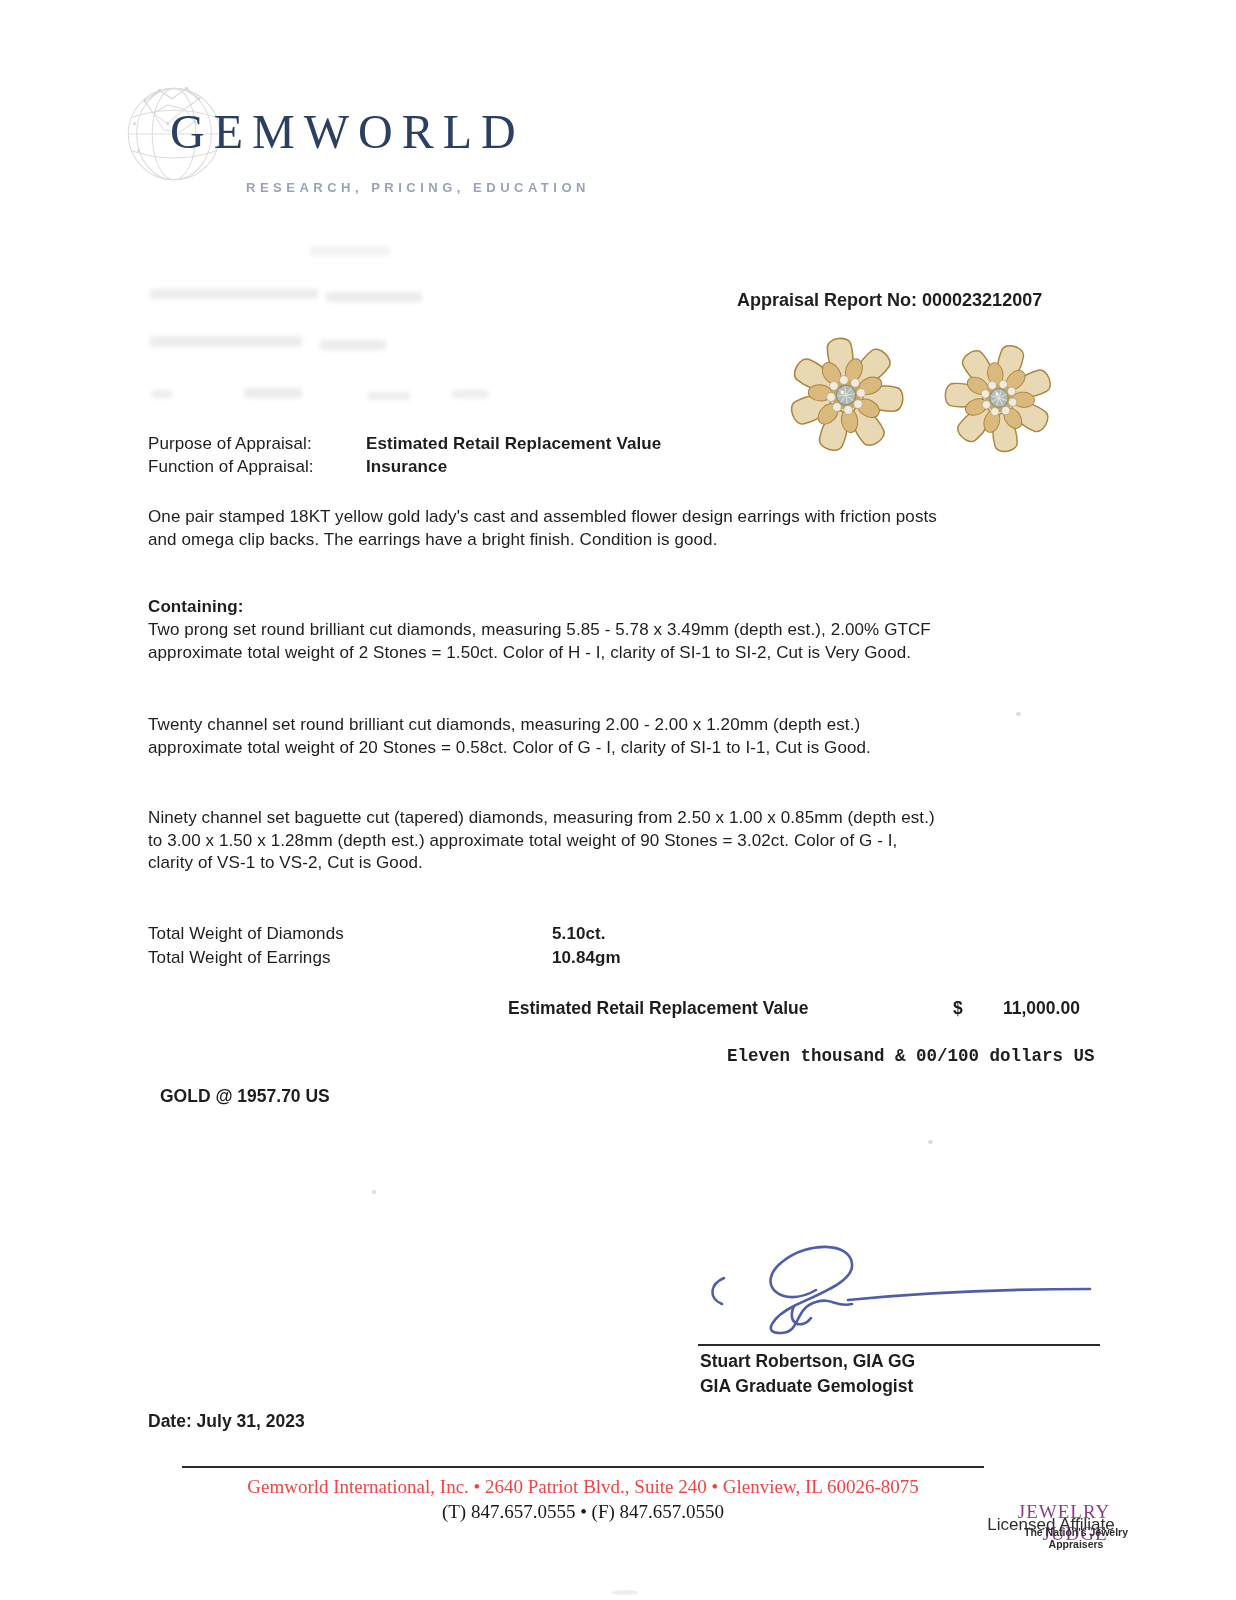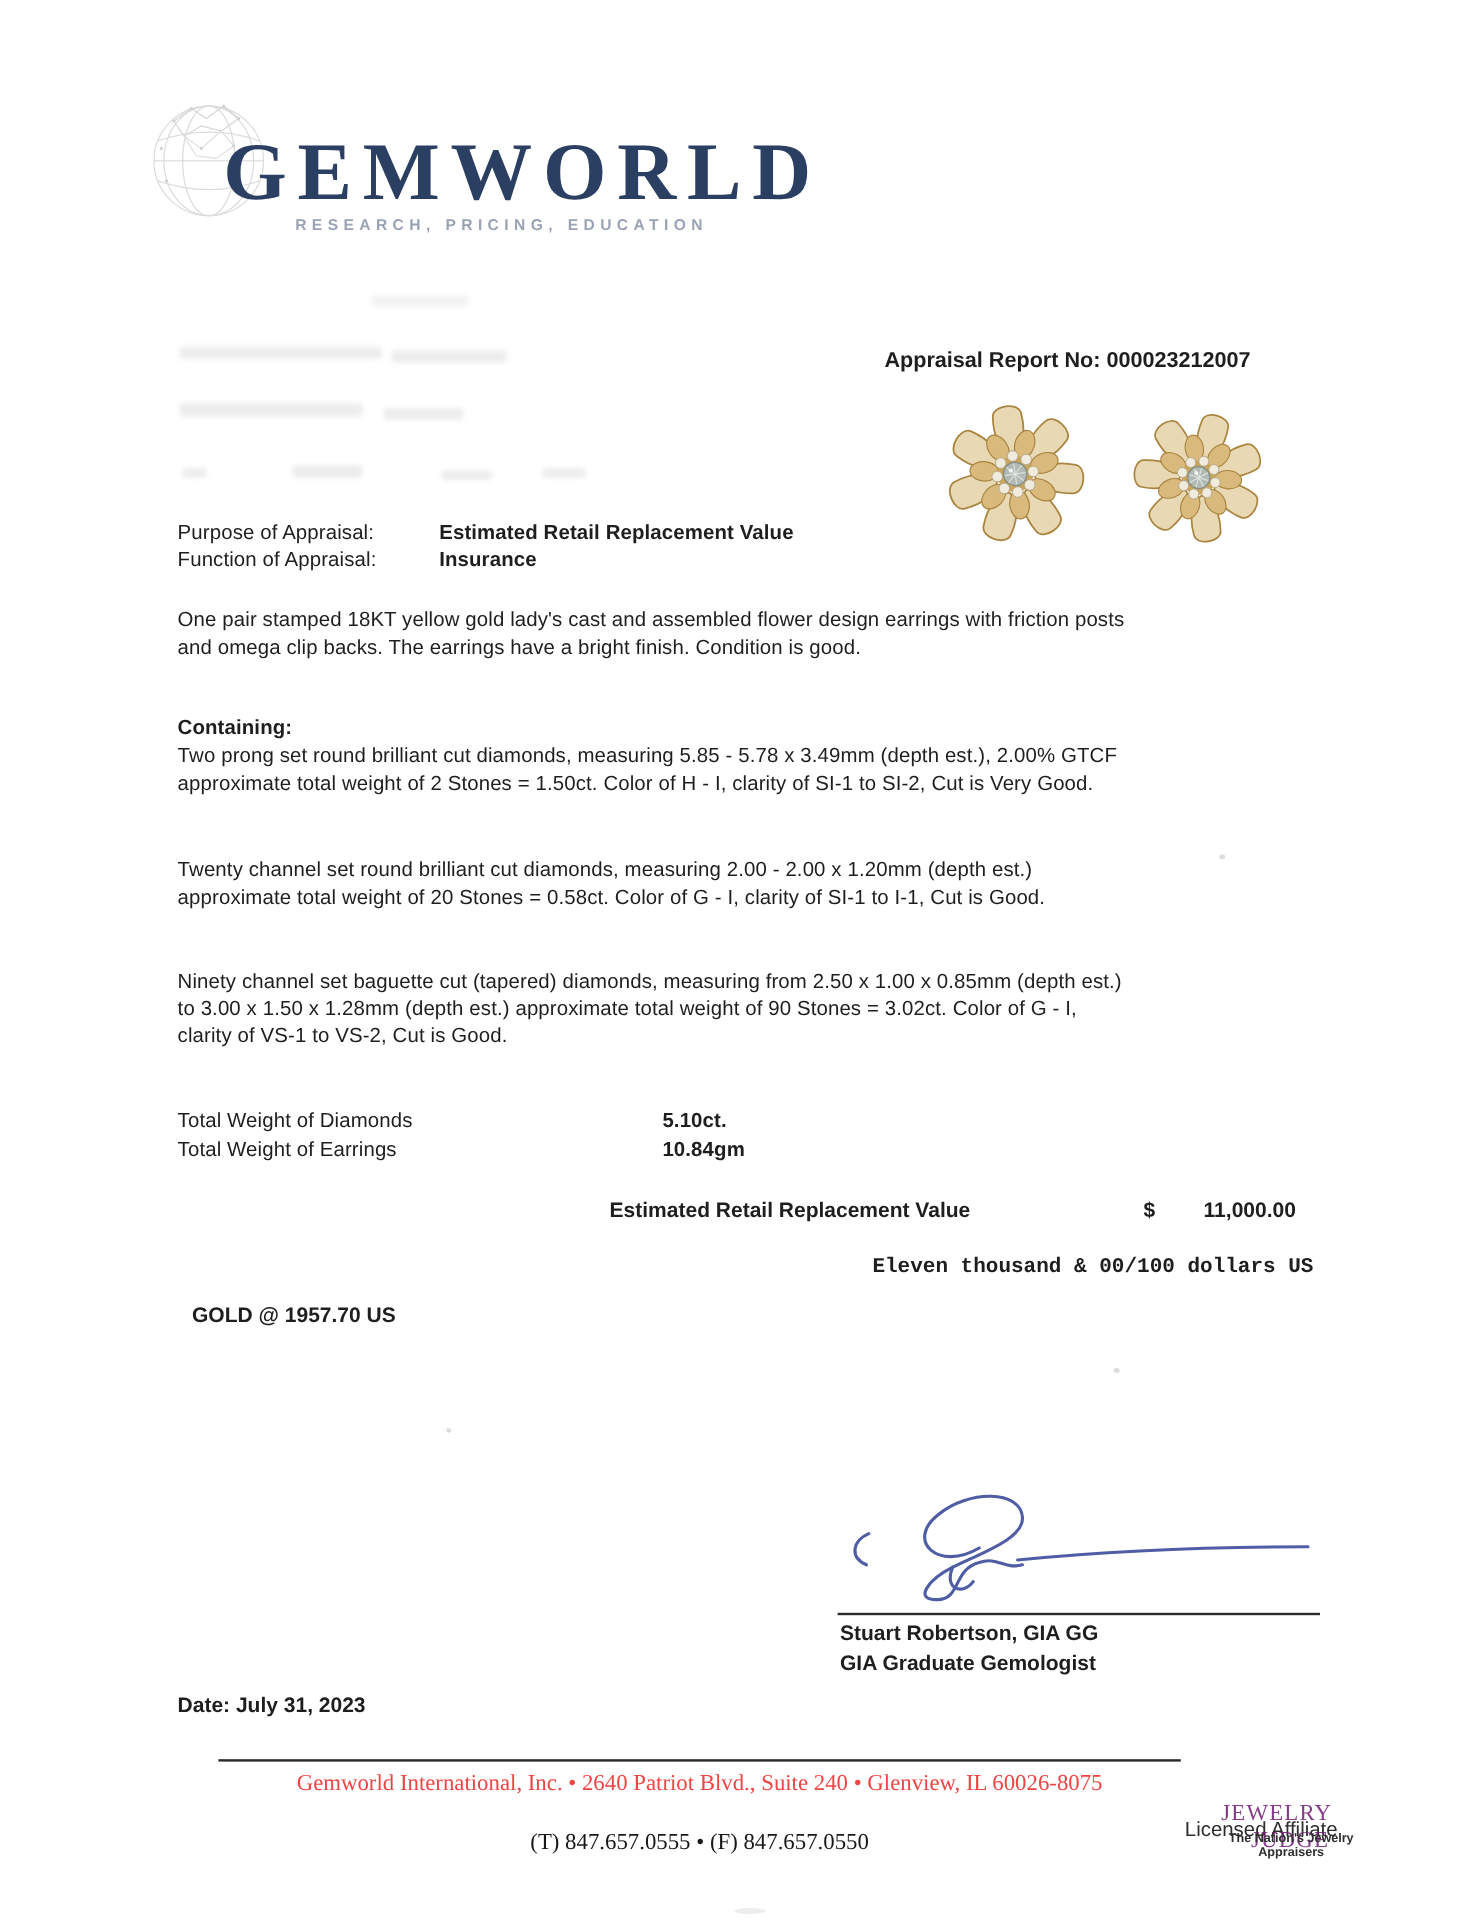--- a/index.html
+++ b/index.html
@@ -4,22 +4,22 @@
 <style>
   html,body{margin:0;padding:0;background:#ffffff;}
   #page{position:relative;width:1236px;height:1600px;background:#ffffff;
         font-family:"Liberation Sans",sans-serif;color:#1e1e1e;overflow:hidden;}
   .abs{position:absolute;}
   .b{font-weight:700;}
   .body-text{font-size:17px;line-height:22.5px;letter-spacing:.1px;}
 
   
   #logo-globe{left:122px;top:78px;width:104px;height:108px;opacity:.65;}
-  #logo-brand{left:186px;top:104px;font-family:"Liberation Serif",serif;
-              font-size:68px;font-weight:700;letter-spacing:9px;color:#2b3f63;}
+  #logo-brand{left:170px;top:104px;font-family:"Liberation Serif",serif;
+              font-size:48px;font-weight:400;letter-spacing:9px;color:#2b3f63;}
   #logo-tagline{left:246px;top:180px;font-size:13px;letter-spacing:4.5px;color:#9aa3b4;font-weight:bold;}
 
   
   .ghost{background:#6a6a6a;opacity:.12;filter:blur(2px);border-radius:2px;}
   .speck{background:#9a9a9a;opacity:.35;border-radius:50%;}
 
   
   #report-no{left:737px;top:290px;font-size:18px;}
 
   
@@ -54,21 +54,21 @@
   #signature-line{left:698px;top:1344px;width:402px;height:2px;background:#2a2a2a;}
   #signer-name{left:700px;top:1351px;font-size:17.5px;}
   #signer-title{left:700px;top:1376px;font-size:17.5px;}
   #date-line{left:148px;top:1411px;font-size:17.5px;}
 
   
   #footer-rule{left:182px;top:1466px;width:802px;height:2px;background:#2a2a2a;}
   #footer-address{left:182px;top:1476px;width:802px;text-align:center;
                   font-family:"Liberation Serif",serif;font-size:19px;color:#ef4444;}
   #footer-phones{left:182px;top:1501px;width:802px;text-align:center;
-                 font-family:"Liberation Serif",serif;font-size:19px;color:#181818;margin-top:24px;}
+                 font-family:"Liberation Serif",serif;font-size:19px;color:#181818;}
   #affiliate-label{left:976px;top:1478px;width:150px;text-align:center;
                    font-size:17px;color:#2e2e2e;margin-top:37px;}
   #affiliate-brand{left:994px;top:1501px;width:162px;text-align:center;
                    font-family:"Liberation Serif",serif;font-size:19px;
                    letter-spacing:1px;color:#701a75;opacity:.85;}
   #affiliate-brand .gap{display:inline-block;width:22px;}
   #affiliate-tagline{left:996px;top:1526px;width:160px;text-align:center;
                      font-size:10.5px;font-weight:700;color:#2e2e2e;}
 </style>
 </head>

